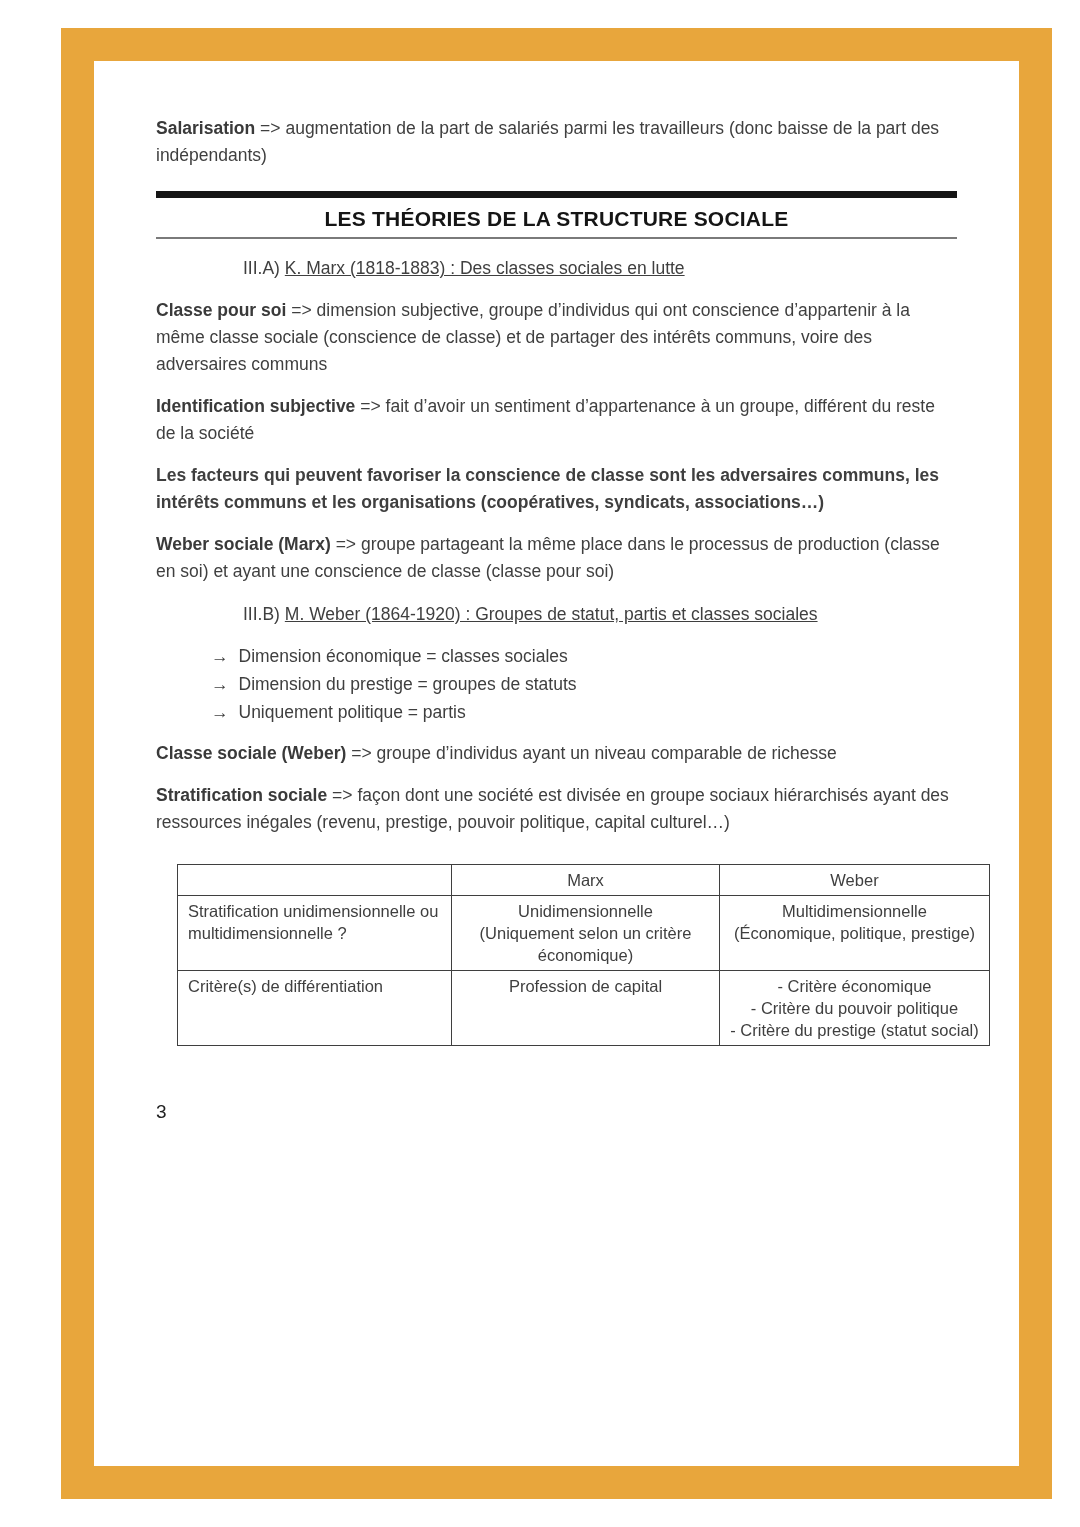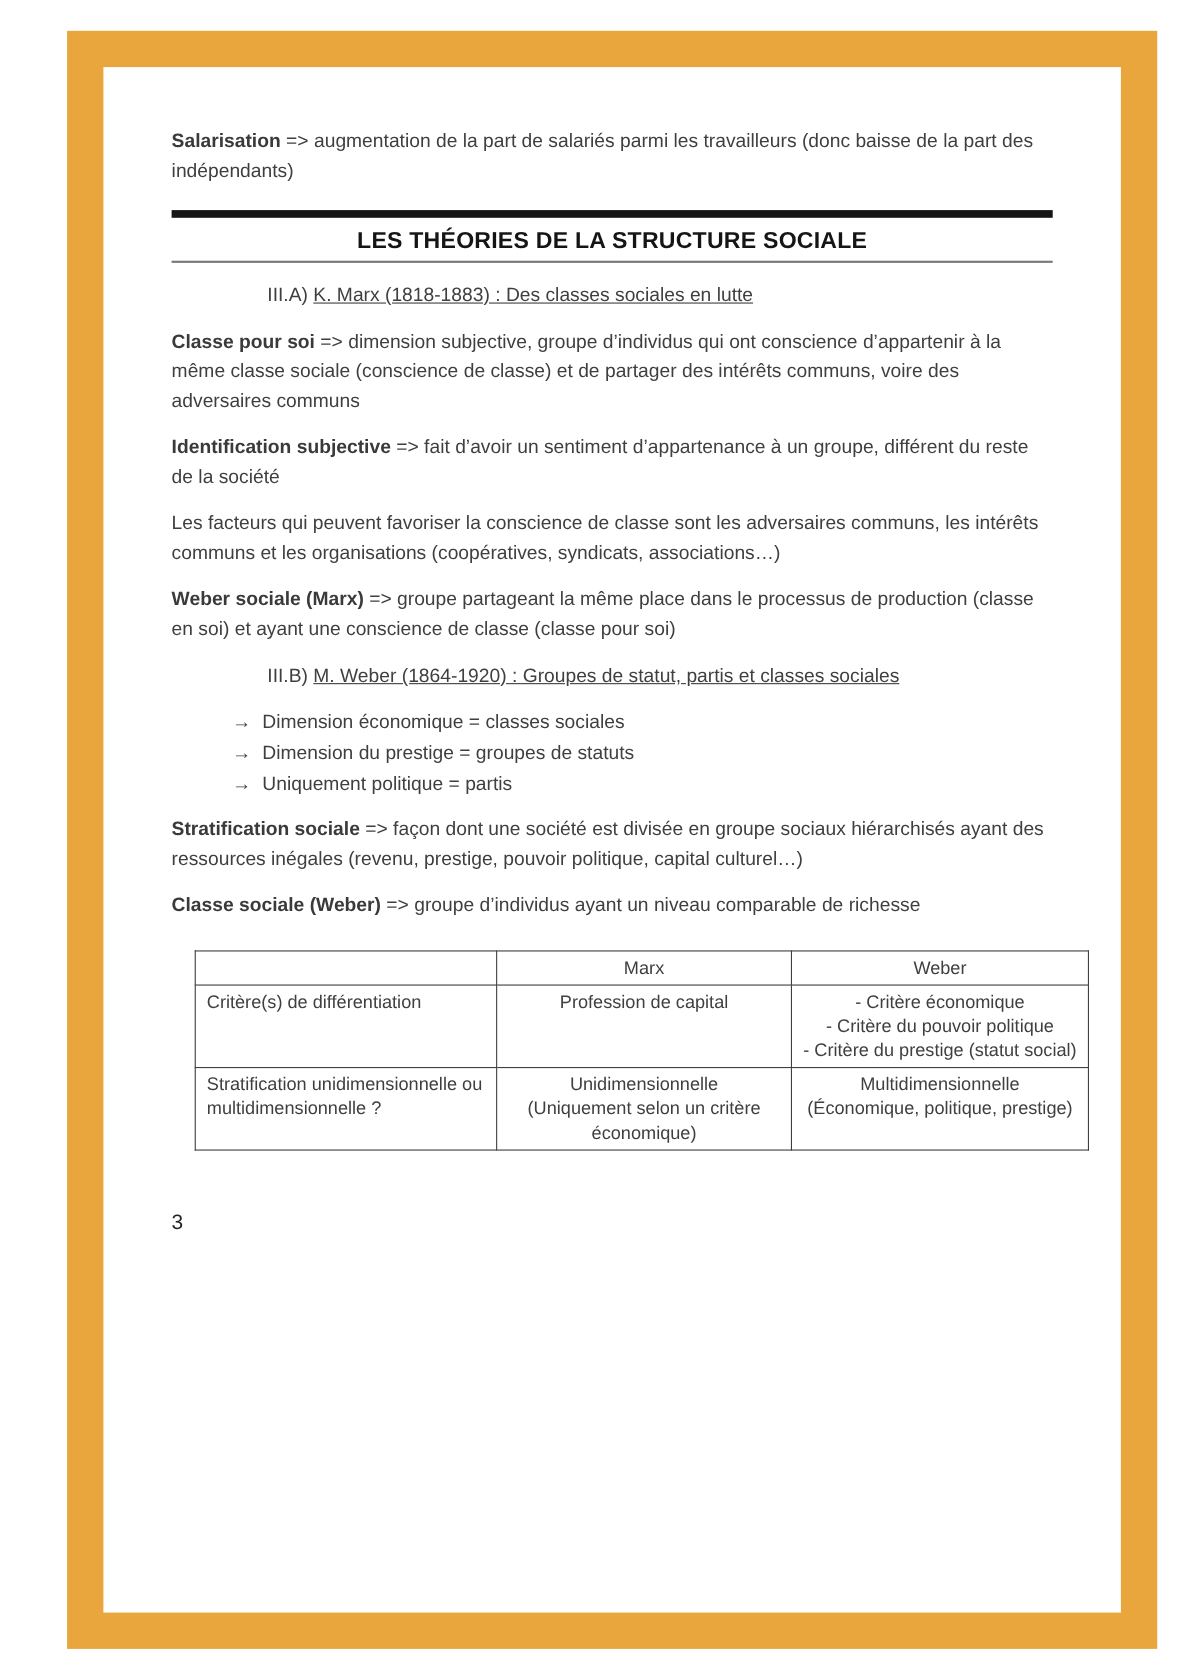--- a/index.html
+++ b/index.html
@@ -19,21 +19,21 @@
     background: #ffffff;
     overflow: hidden;
     margin-left: 33px;
   }
   .content {
     padding: 54px 62px 40px 62px;
     font-size: 17.5px;
     line-height: 27px;
   }
   p.def { margin: 0 0 15px 0; }
-  p.plain { margin: 0 0 15px 0; }
+  p.plain { margin: 0 0 15px 0; font-weight: bold; }
   .term { font-weight: bold; color: #3a3a3a; }
 
   .title-block { margin: 22px 0 16px 0; }
   .title-bar { height: 7px; background: #151515; }
   .section-title {
     margin: 7px 0 5px 0;
     text-align: center;
     font-size: 21px;
     font-weight: bold;
     color: #151515;
@@ -138,53 +138,53 @@
       </div>
       <div class="bullet">
         <span class="arrow-glyph">→</span><span>Dimension du prestige = groupes de statuts</span>
       </div>
       <div class="bullet">
         <span class="arrow-glyph">→</span><span>Uniquement politique = partis</span>
       </div>
     </div>
 
     <p class="def">
+      <span class="term">Classe sociale (Weber)</span>
+      <span class="arrow">=&gt;</span>
+      <span class="def-text">groupe d’individus ayant un niveau comparable de richesse</span>
+    </p>
+
+    <p class="def">
       <span class="term">Stratification sociale</span>
       <span class="arrow">=&gt;</span>
       <span class="def-text">façon dont une société est divisée en groupe sociaux hiérarchisés ayant des ressources inégales (revenu, prestige, pouvoir politique, capital culturel…)</span>
-    </p>
-
-    <p class="def">
-      <span class="term">Classe sociale (Weber)</span>
-      <span class="arrow">=&gt;</span>
-      <span class="def-text">groupe d’individus ayant un niveau comparable de richesse</span>
     </p>
 
     <table class="cmp">
       <thead>
         <tr>
           <th class="col-label head"></th>
           <th class="col-marx head">Marx</th>
           <th class="col-weber head">Weber</th>
         </tr>
       </thead>
       <tbody>
         <tr>
+          <td class="label-cell">Stratification unidimensionnelle ou multidimensionnelle ?</td>
+          <td class="center-cell">Unidimensionnelle
+(Uniquement selon un critère économique)</td>
+          <td class="center-cell">Multidimensionnelle
+(Économique, politique, prestige)</td>
+        </tr>
+        <tr>
           <td class="label-cell">Critère(s) de différentiation</td>
           <td class="center-cell">Profession de capital</td>
           <td class="center-cell">- Critère économique
 - Critère du pouvoir politique
 - Critère du prestige (statut social)</td>
-        </tr>
-        <tr>
-          <td class="label-cell">Stratification unidimensionnelle ou multidimensionnelle ?</td>
-          <td class="center-cell">Unidimensionnelle
-(Uniquement selon un critère économique)</td>
-          <td class="center-cell">Multidimensionnelle
-(Économique, politique, prestige)</td>
         </tr>
       </tbody>
     </table>
 
     <div class="page-number">3</div>
 
   </div>
 </div>
 
 </body></html>

